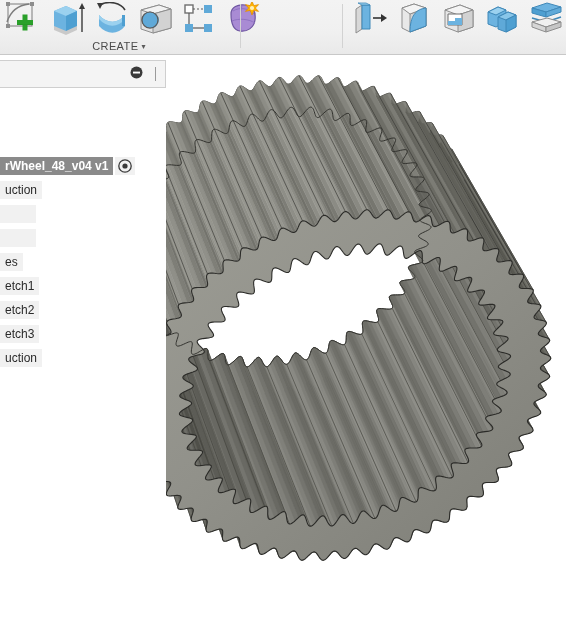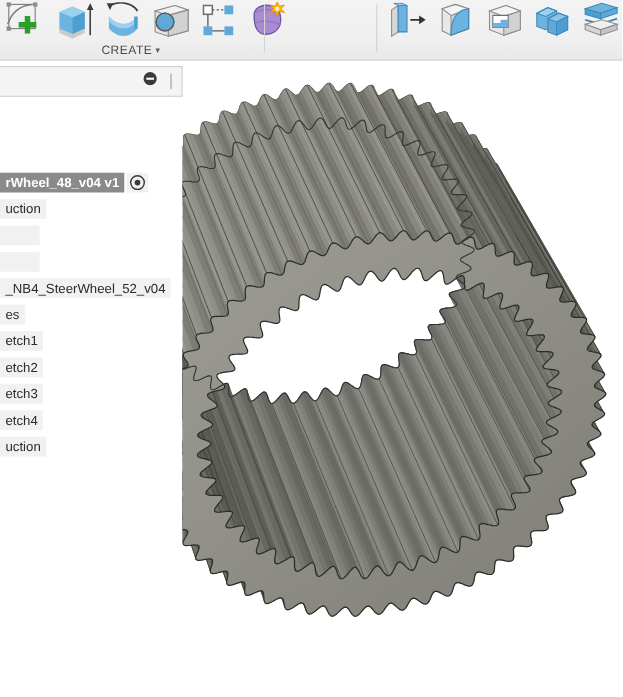--- a/index.html
+++ b/index.html
@@ -1085,21 +1085,19 @@
       </span>
   </div>
   <div id="tree">
       <div class="trow sel"><span class="chip">rWheel_48_v04 v1</span><span class="eyebox"><svg width="14" height="14" viewBox="0 0 14 14">
             <circle cx="7" cy="7" r="6.2" fill="none" stroke="#3a3a3a" stroke-width="1.3"></circle>
             <circle cx="7" cy="7" r="2.6" fill="#3a3a3a"></circle>
           </svg></span></div>
       <div class="trow"><span class="chip">uction</span></div>
       <div class="trow"><span class="chip" style="min-width: 26px;"></span></div>
       <div class="trow"><span class="chip" style="min-width: 26px;"></span></div>
-      <div class="trow"><span class="chip">_NB4_SteerWheel_52_v04</span></div>
       <div class="trow"><span class="chip">es</span></div>
       <div class="trow"><span class="chip">etch1</span></div>
       <div class="trow"><span class="chip">etch2</span></div>
       <div class="trow"><span class="chip">etch3</span></div>
-      <div class="trow"><span class="chip">etch4</span></div>
       <div class="trow"><span class="chip">uction</span></div>
     </div>
 </div>
 
 </body></html>

